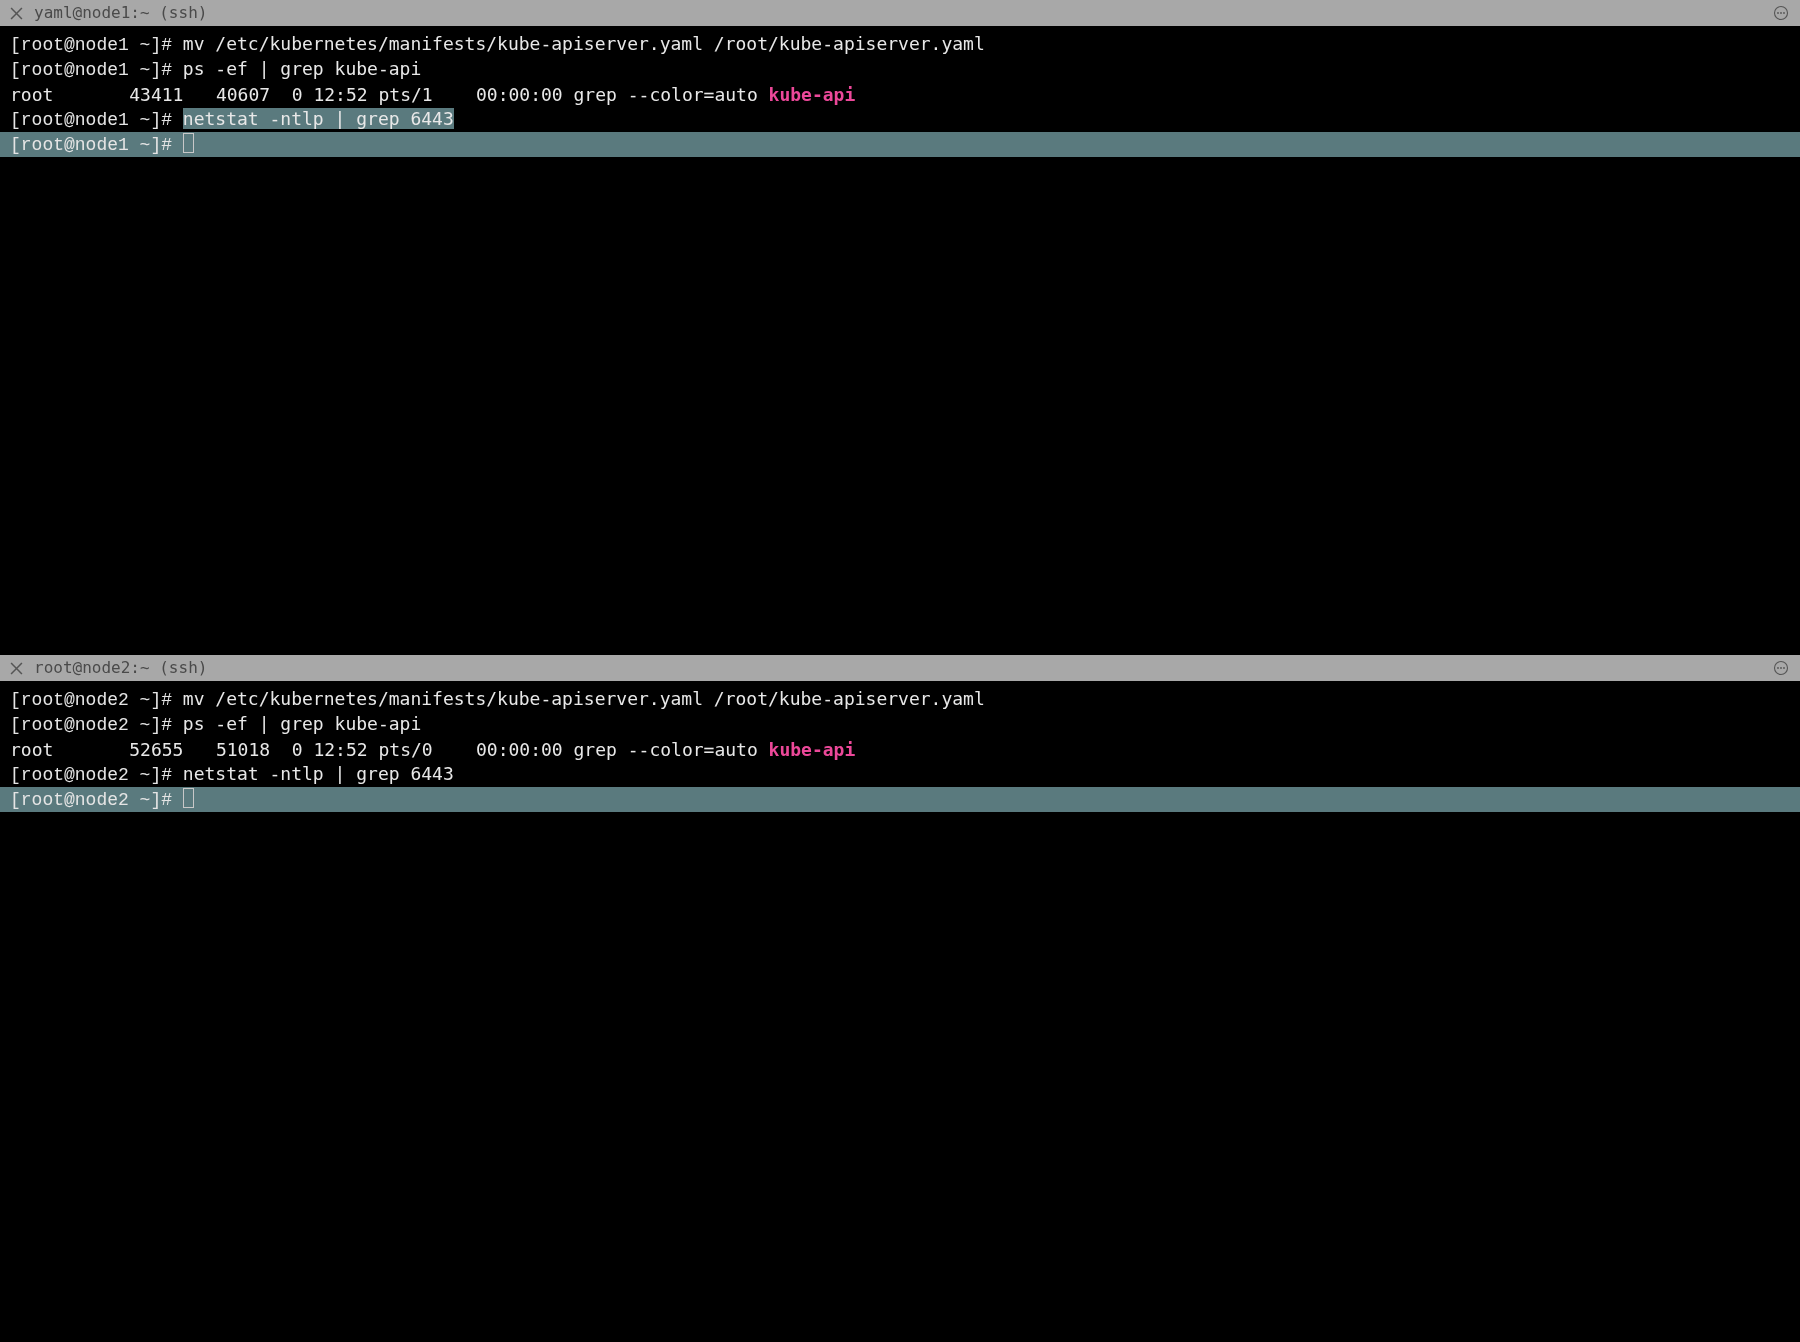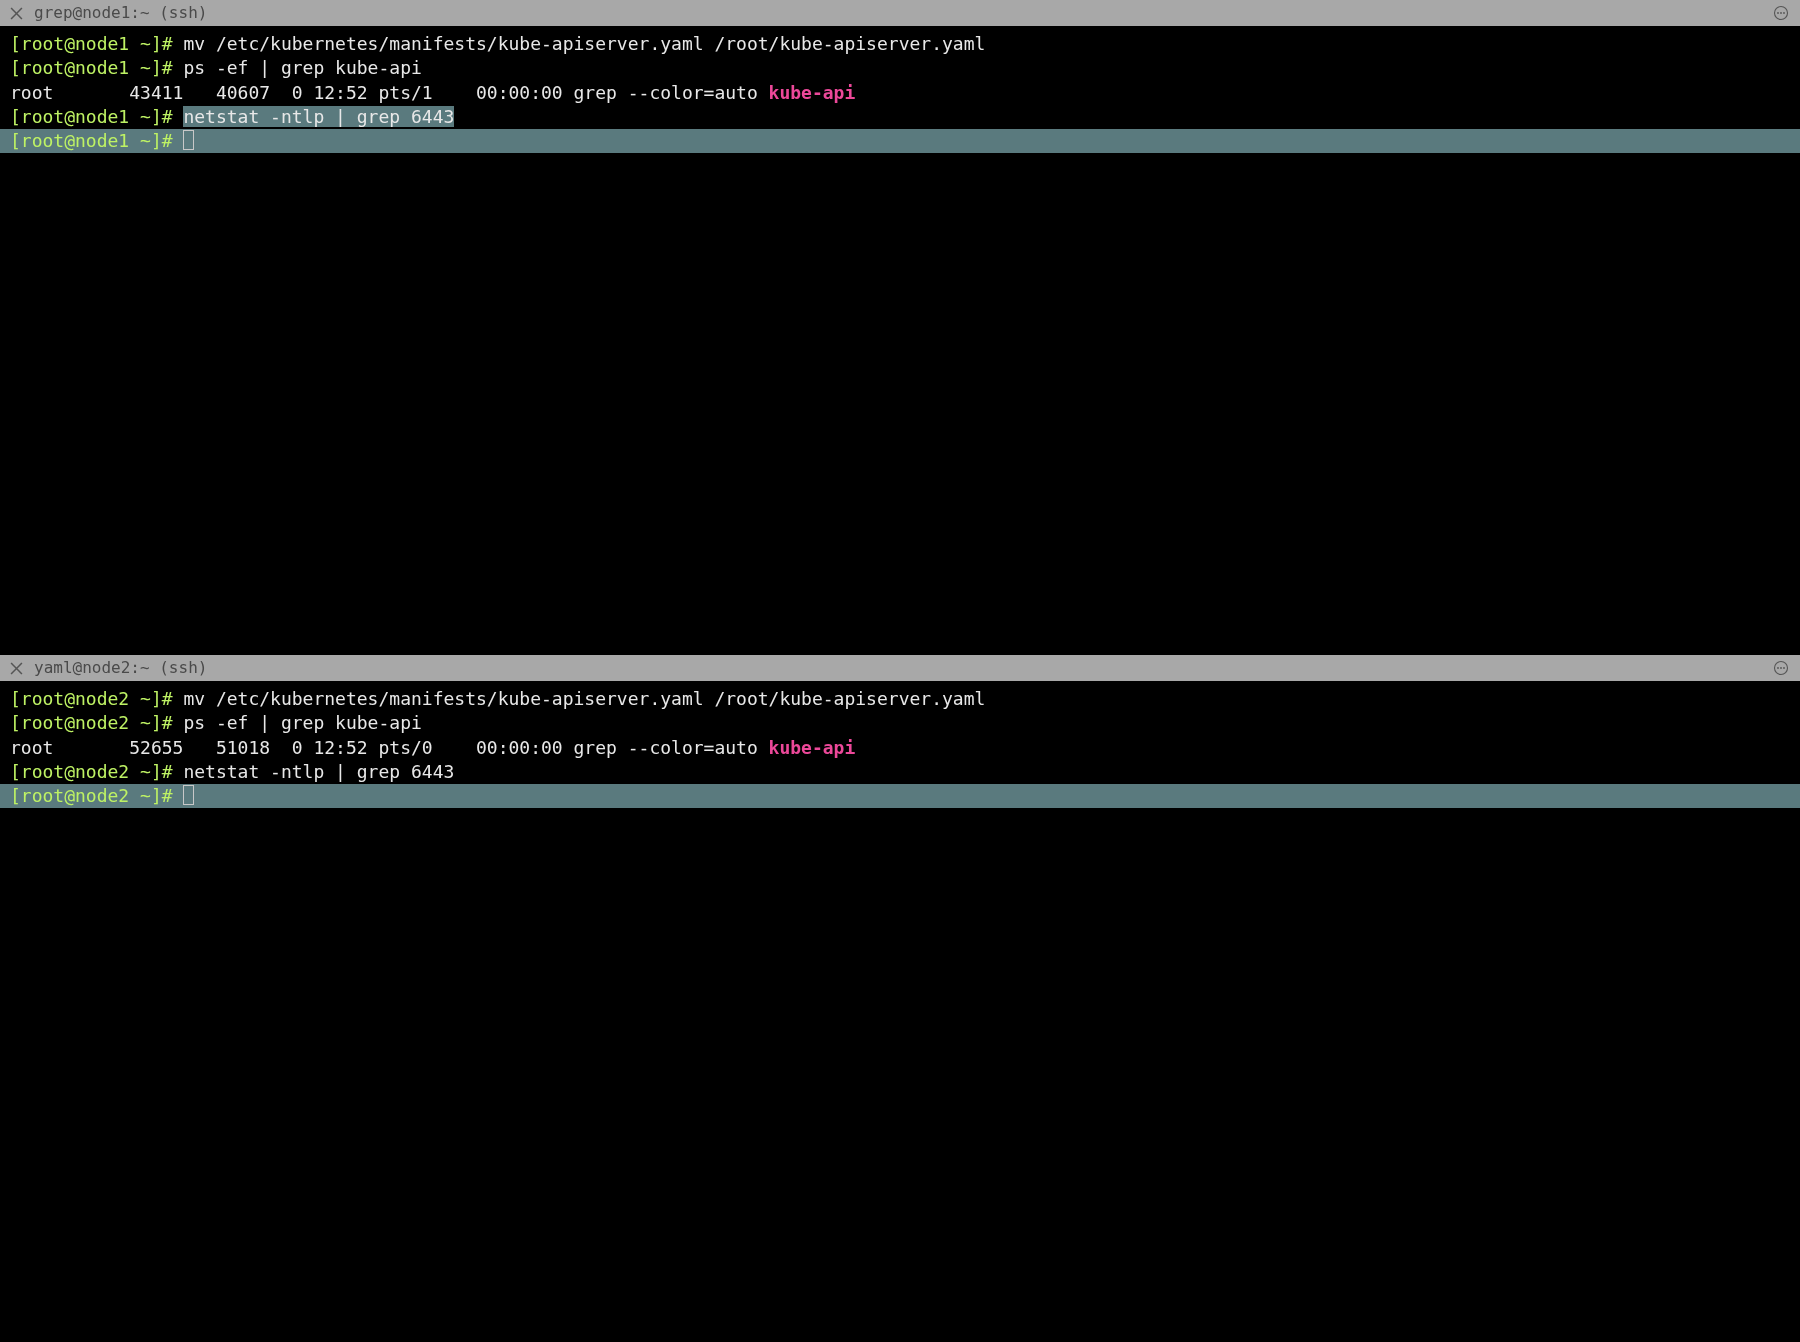--- a/index.html
+++ b/index.html
@@ -70,21 +70,22 @@
     }
     .terminal-body {
       background: #000;
       color: #e8e8e8;
       padding: 6px 10px;
       flex: 1;
       white-space: pre;
       overflow: hidden;
     }
     .prompt {
-      color: #bef264;
+      color: #e5e5e5;
+      font-family: Liberation Mono, monospace;
     }
     .highlight-red {
       color: #ec4899;
       font-weight: bold;
     }
     .sel {
       background: #5a7a7e;
       color: #e8e8e8;
     }
     .active-line {
@@ -111,42 +112,42 @@
 <body>
 
 <div class="pane pane-top">
   <div class="tab-bar">
     <span class="tab-close">
       <svg viewBox="0 0 12 12">
           <line x1="1" y1="1" x2="11" y2="11" stroke="currentColor" stroke-width="1.4"></line>
           <line x1="11" y1="1" x2="1" y2="11" stroke="currentColor" stroke-width="1.4"></line>
         </svg>
     </span>
-    <span class="tab-title">grep@node1:~ (ssh)</span>
+    <span class="tab-title">yaml@node1:~ (ssh)</span>
     <span class="tab-menu">
       <svg viewBox="0 0 16 16">
           <circle cx="8" cy="8" r="6.5" fill="none" stroke="currentColor" stroke-width="1.1"></circle>
           <circle cx="5" cy="8" r="0.9" fill="currentColor"></circle>
           <circle cx="8" cy="8" r="0.9" fill="currentColor"></circle>
           <circle cx="11" cy="8" r="0.9" fill="currentColor"></circle>
         </svg>
     </span>
   </div>
   <div class="terminal-body"><span class="line"><span class="prompt">[root@node1 ~]# </span><span>mv /etc/kubernetes/manifests/kube-apiserver.yaml /root/kube-apiserver.yaml</span></span><span class="line"><span class="prompt">[root@node1 ~]# </span><span>ps -ef | grep kube-api</span></span><span class="line"><span>root       43411   40607  0 12:52 pts/1    00:00:00 grep --color=auto </span><span class="highlight-red">kube-api</span></span><span class="line"><span class="prompt">[root@node1 ~]# </span><span class="sel">netstat -ntlp | grep 6443</span></span><span class="active-line"><span class="prompt">[root@node1 ~]# </span><span class="cursor"></span></span></div>
 </div>
 
 <div class="pane pane-bottom">
   <div class="tab-bar">
     <span class="tab-close">
       <svg viewBox="0 0 12 12">
           <line x1="1" y1="1" x2="11" y2="11" stroke="currentColor" stroke-width="1.4"></line>
           <line x1="11" y1="1" x2="1" y2="11" stroke="currentColor" stroke-width="1.4"></line>
         </svg>
     </span>
-    <span class="tab-title">yaml@node2:~ (ssh)</span>
+    <span class="tab-title">root@node2:~ (ssh)</span>
     <span class="tab-menu">
       <svg viewBox="0 0 16 16">
           <circle cx="8" cy="8" r="6.5" fill="none" stroke="currentColor" stroke-width="1.1"></circle>
           <circle cx="5" cy="8" r="0.9" fill="currentColor"></circle>
           <circle cx="8" cy="8" r="0.9" fill="currentColor"></circle>
           <circle cx="11" cy="8" r="0.9" fill="currentColor"></circle>
         </svg>
     </span>
   </div>
   <div class="terminal-body"><span class="line"><span class="prompt">[root@node2 ~]# </span><span>mv /etc/kubernetes/manifests/kube-apiserver.yaml /root/kube-apiserver.yaml</span></span><span class="line"><span class="prompt">[root@node2 ~]# </span><span>ps -ef | grep kube-api</span></span><span class="line"><span>root       52655   51018  0 12:52 pts/0    00:00:00 grep --color=auto </span><span class="highlight-red">kube-api</span></span><span class="line"><span class="prompt">[root@node2 ~]# </span><span>netstat -ntlp | grep 6443</span></span><span class="active-line"><span class="prompt">[root@node2 ~]# </span><span class="cursor"></span></span></div>

